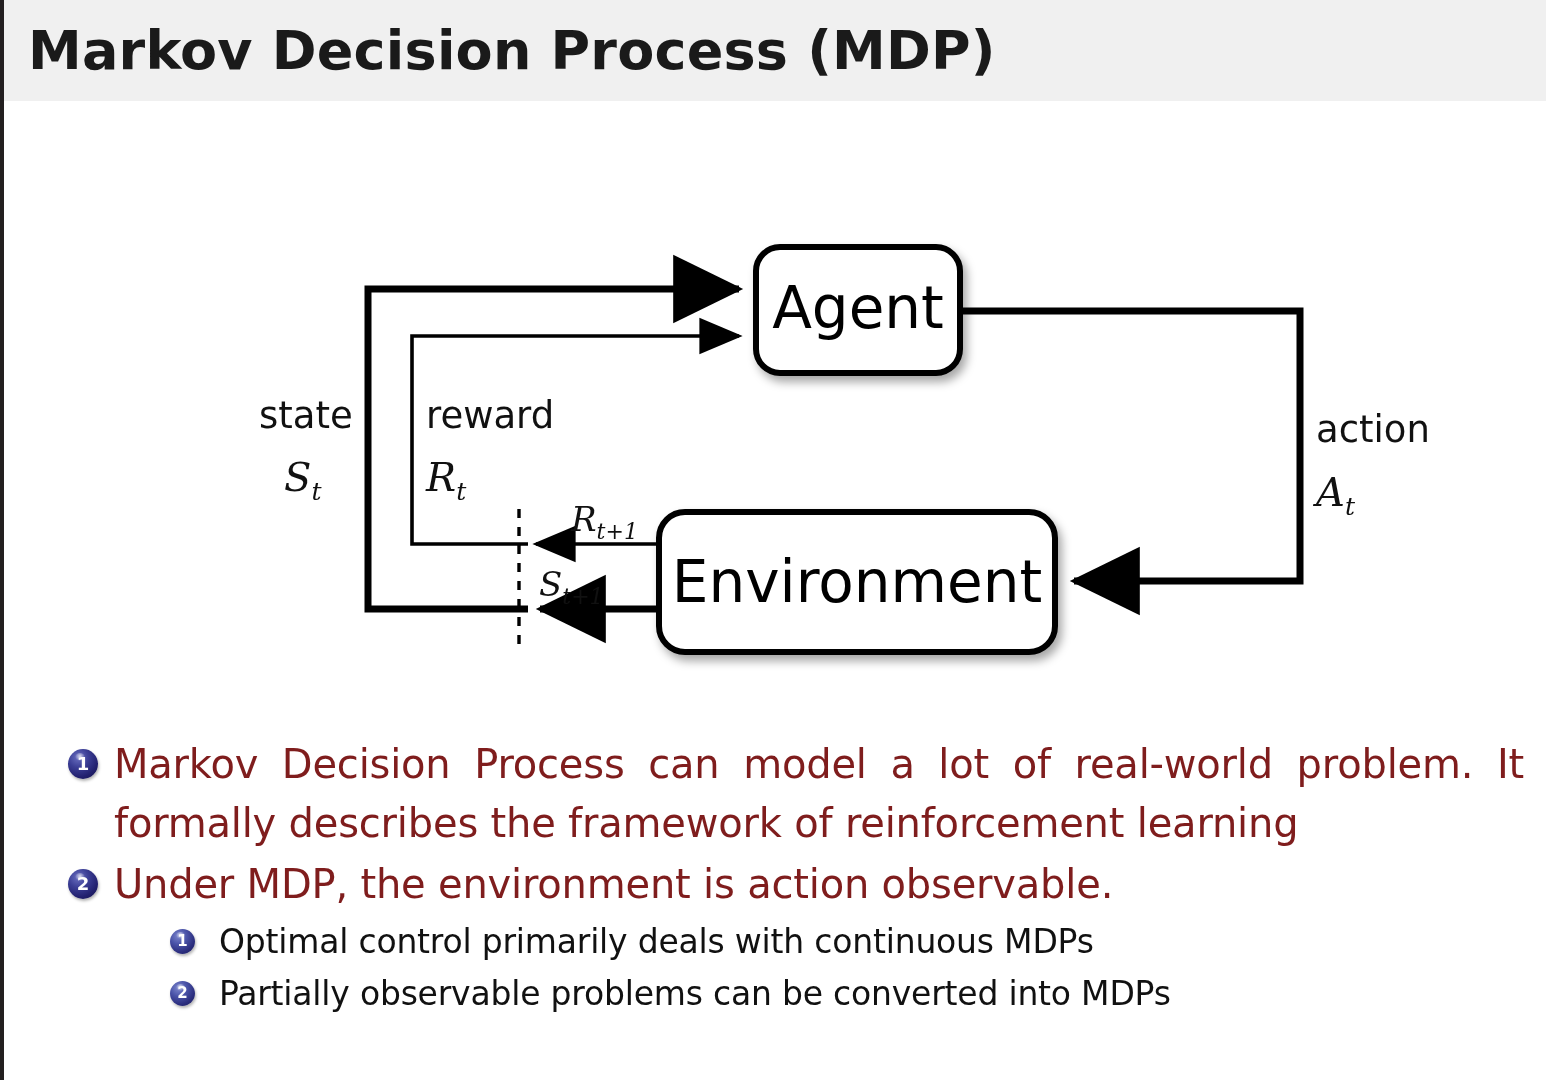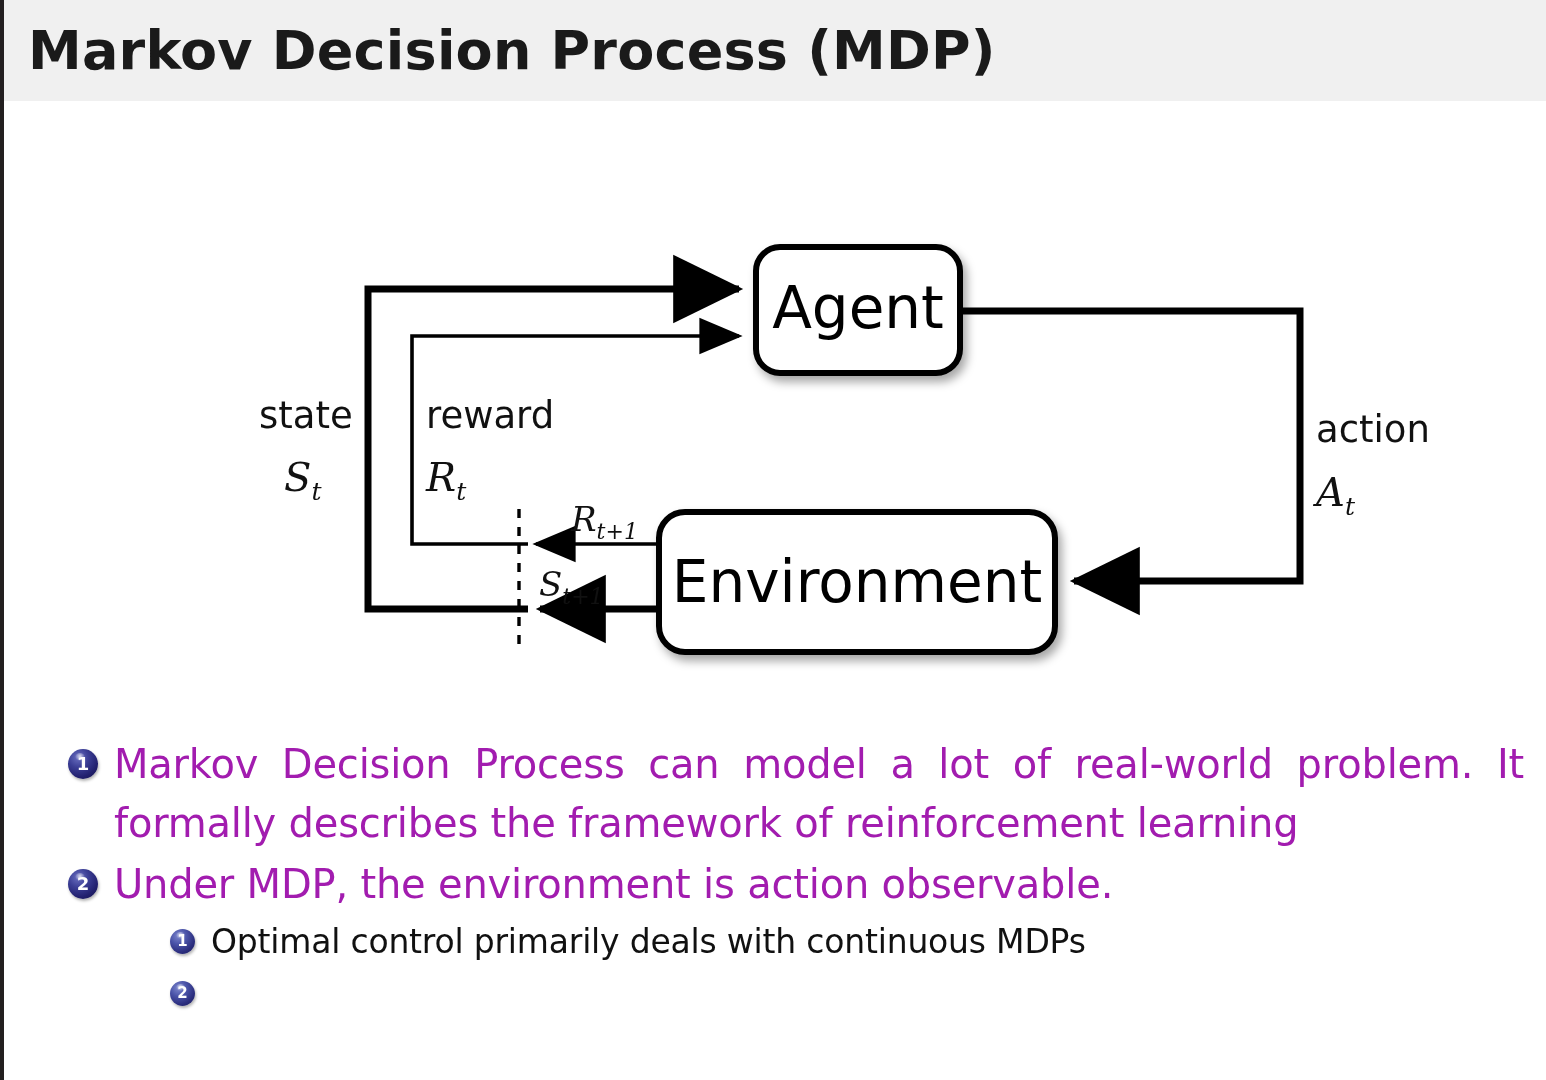--- a/index.html
+++ b/index.html
@@ -64,34 +64,35 @@
     align-items: flex-start;
   }
   .lvl1 {
     padding-left: 68px;
     margin-bottom: 2px;
   }
   .lvl1 .bullet-text {
     font-size: 40px;
     line-height: 59px;
     letter-spacing: -0.2px;
-    color: #a21caf;
+    color: #7f1d1d;
     max-width: 1410px;
     text-align: justify;
     text-justify: inter-word;
   }
   .lvl2 {
     padding-left: 170px;
     margin-bottom: 0px;
   }
   .lvl2 .bullet-text {
     font-size: 33px;
     line-height: 52px;
     letter-spacing: -0.2px;
     color: #111111;
+    margin-left: 8px;
   }
 
   
   .marker {
     flex: 0 0 auto;
     border-radius: 50%;
     color: #ffffff;
     text-align: center;
     font-weight: 700;
     position: relative;
@@ -204,15 +205,16 @@
     <div class="bullet-text">Under MDP, the environment is action observable.</div>
   </div>
 
   <div class="bullet-row lvl2">
     <div class="marker marker-l2">1</div>
     <div class="bullet-text">Optimal control primarily deals with continuous MDPs</div>
   </div>
 
   <div class="bullet-row lvl2">
     <div class="marker marker-l2">2</div>
+    <div class="bullet-text">Partially observable problems can be converted into MDPs</div>
   </div>
 
 </div>
 
 </body></html>

